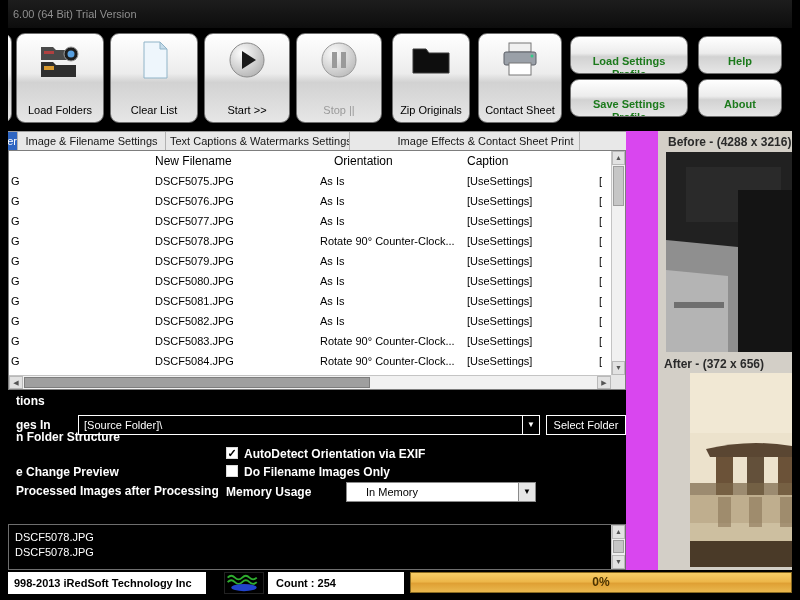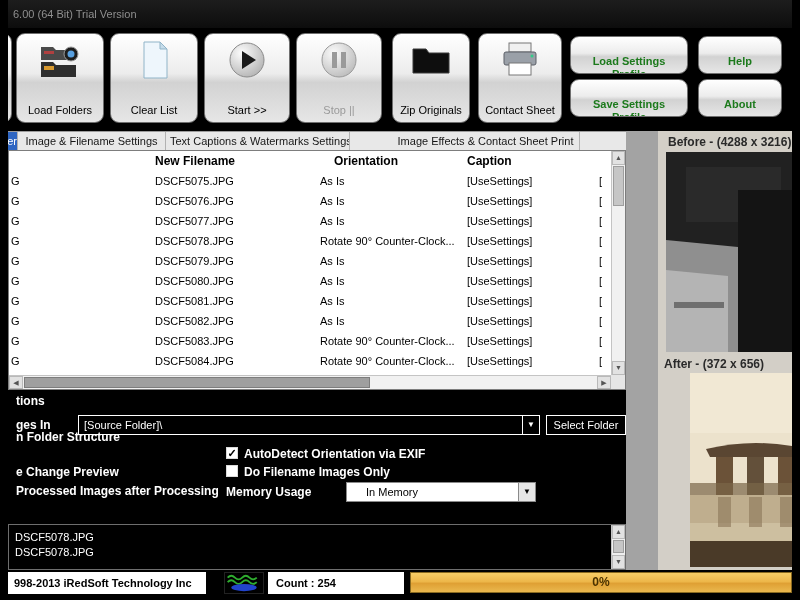--- a/index.html
+++ b/index.html
@@ -1,18 +1,18 @@
 <!DOCTYPE html>
 <html><head>
 <meta charset="utf-8">
 <style>
   *{margin:0;padding:0;box-sizing:border-box}
   body{background:#000;font-family:"Liberation Sans",sans-serif}
   .screen{position:relative;width:800px;height:600px;background:#000;overflow:hidden}
-  .win{position:absolute;left:8px;top:0;width:784px;height:600px;background:#a3a3a3;overflow:hidden}
+  .win{position:absolute;left:8px;top:0;width:784px;height:600px;background:#d946ef;overflow:hidden}
 
   
   .titlebar{position:absolute;left:0;top:0;width:784px;height:28px;background:linear-gradient(#1d1d1d,#0d0d0d);color:#8f8f8f;font-size:11px;line-height:28px;padding-left:5px;white-space:nowrap}
 
   
   .toolbar{position:absolute;left:0;top:28px;width:784px;height:103px;background:#000}
   .tbtn{position:absolute;top:5px;height:90px;border-radius:9px;border:1px solid #6f6f6f;
     background:linear-gradient(180deg,#ffffff,#ececec 45%,#d2d2d2 55%,#e6e6e6);
     display:flex;flex-direction:column;align-items:center;justify-content:space-between;
     padding:5px 2px;cursor:pointer;overflow:hidden}
@@ -30,21 +30,21 @@
   .tab.sel{background:#2f66c2;color:#fff;display:flex;justify-content:flex-end;}
 
   
   .panel{position:absolute;left:650px;top:131px;width:166px;height:439px;background:#d3cfc7}
   .plabel{position:absolute;font-size:12px;font-weight:bold;color:#2a2a2a;white-space:nowrap}
   .pimg{position:absolute;overflow:hidden}
   .pimg svg{width:100%;height:100%;display:block}
 
   
   .ftable{position:absolute;left:0;top:150px;width:618px;height:240px;background:#fff;border:1px solid #7d7d7d}
-  .thead{position:absolute;left:0;top:0;width:602px;height:20px;display:flex;font-size:12px;font-weight:bold;color:#000;line-height:20px;background:#fff}
+  .thead{position:absolute;left:0;top:0;width:602px;height:20px;display:flex;font-size:12px;font-weight:normal;color:#000;line-height:20px;background:#fff}
   .trows{position:absolute;left:0;top:20px;width:602px;height:200px}
   .trow{display:flex;height:20px;line-height:20px;font-size:11px;color:#000;background:#fff;white-space:nowrap;cursor:default}
   .c{overflow:hidden;white-space:nowrap}
   .c0{width:140px;padding-left:2px}
   .c1{width:165px;padding-left:6px}
   .c2{width:145px;padding-left:6px}
   .c3{width:140px;padding-left:8px}
   .c4{width:12px}
   .thead .c2{padding-left:20px}
 

